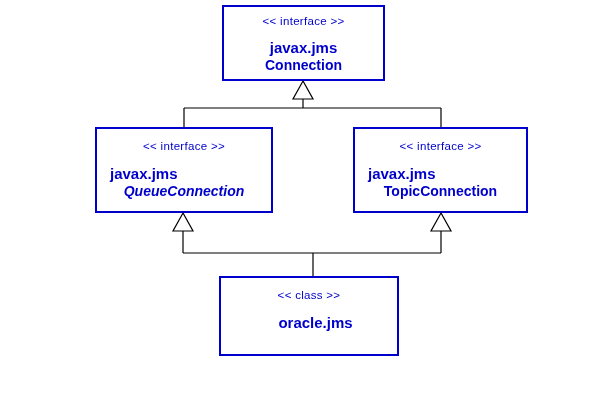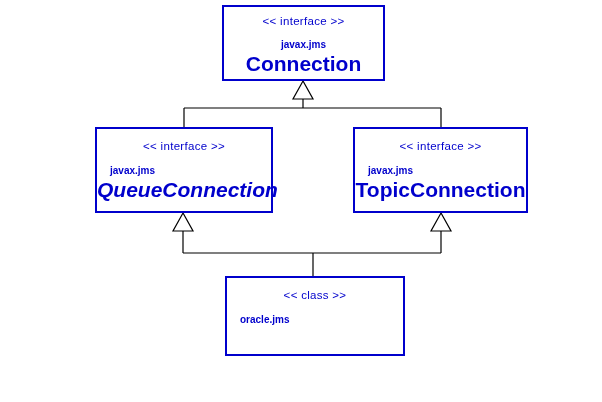--- a/index.html
+++ b/index.html
@@ -34,28 +34,28 @@
   }
   .stereotype {
     font-size: 11.5px;
     font-weight: normal;
     letter-spacing: 0.3px;
     line-height: 1;
     color: #0000cc;
     white-space: nowrap;
   }
   .pkg {
-    font-size: 10px;
+    font-size: 15px;
     font-weight: bold;
     line-height: 1;
     color: #0000cc;
     white-space: nowrap;
   }
   .cname {
-    font-size: 21px;
+    font-size: 14px;
     font-weight: bold;
     line-height: 1.05;
     color: #0000cc;
     white-space: nowrap;
   }
   
   #box-connection { left: 222px; top: 5px; width: 163px; height: 76px; }
   #box-connection .stereotype { margin-top: 9px; }
   #box-connection .pkg { margin-top: 12px; }
   #box-connection .cname { margin-top: 3px; }
@@ -63,23 +63,23 @@
   #box-queueconnection { left: 95px; top: 127px; width: 178px; height: 86px; }
   #box-queueconnection .stereotype { margin-top: 12px; }
   #box-queueconnection .pkg { margin-top: 13px; text-align: left; padding-left: 13px; }
   #box-queueconnection .cname { margin-top: 3px; font-style: italic; }
   
   #box-topicconnection { left: 353px; top: 127px; width: 175px; height: 86px; }
   #box-topicconnection .stereotype { margin-top: 12px; }
   #box-topicconnection .pkg { margin-top: 13px; text-align: left; padding-left: 13px; }
   #box-topicconnection .cname { margin-top: 3px; }
   
-  #box-aqjmsconnection { left: 225px; top: 276px; width: 180px; height: 80px; }
+  #box-aqjmsconnection { left: 219px; top: 276px; width: 180px; height: 80px; }
   #box-aqjmsconnection .stereotype { margin-top: 12px; }
-  #box-aqjmsconnection .pkg { margin-top: 13px; text-align: left; padding-left: 13px; }
+  #box-aqjmsconnection .pkg { margin-top: 13px; text-align: center; padding-left: 13px; }
   #box-aqjmsconnection .cname { margin-top: 3px; }
 </style>
 </head>
 <body>
 
 <div id="canvas">
 
   <svg id="connectors" width="602" height="402" viewBox="0 0 602 402" xmlns="http://www.w3.org/2000/svg">
 
     <g>

